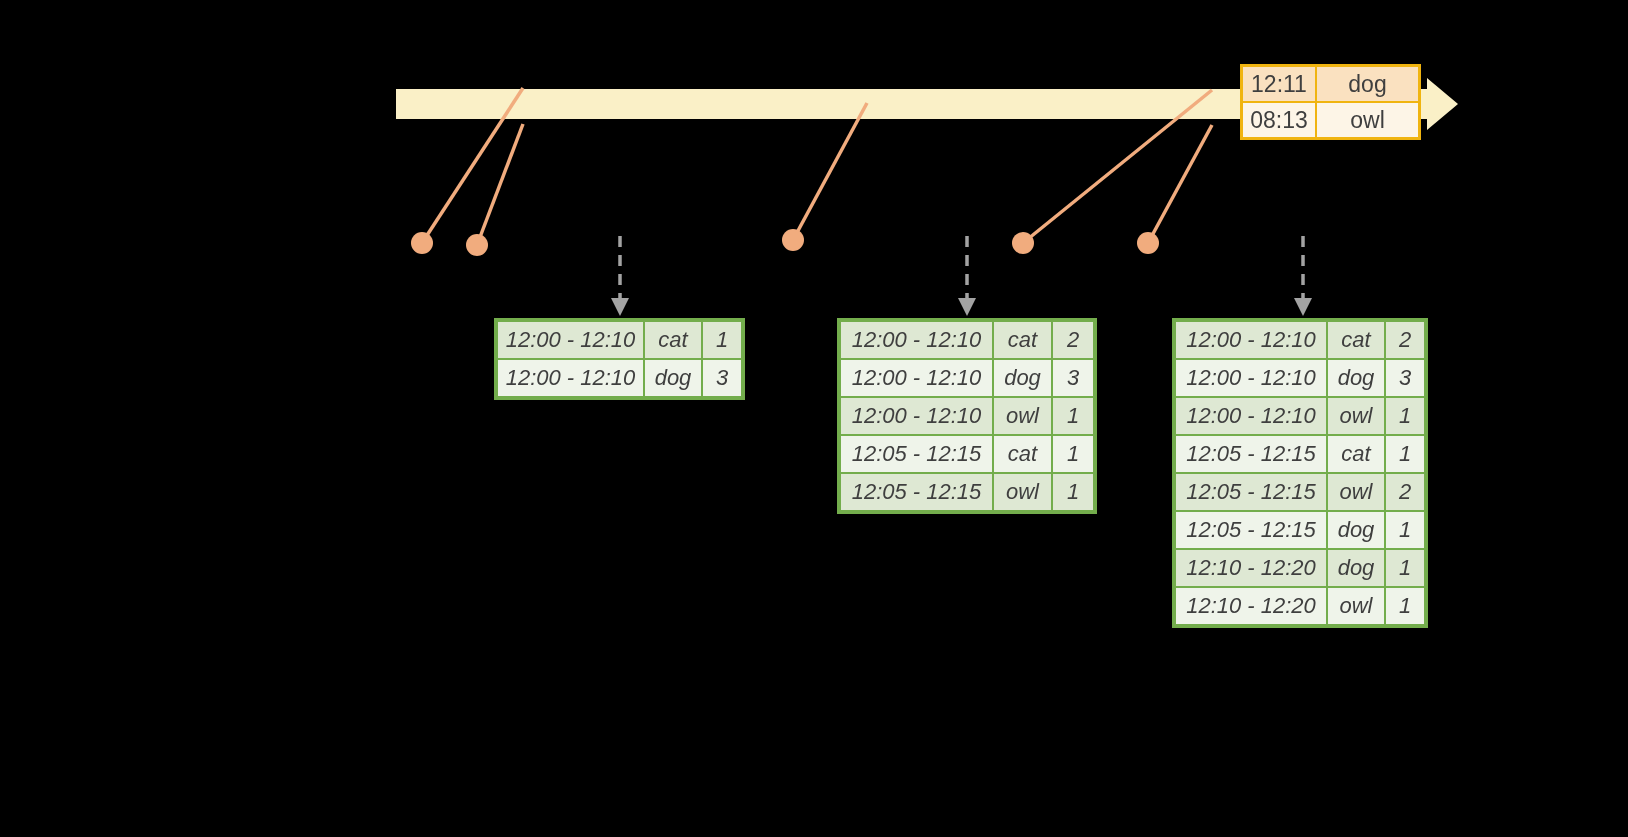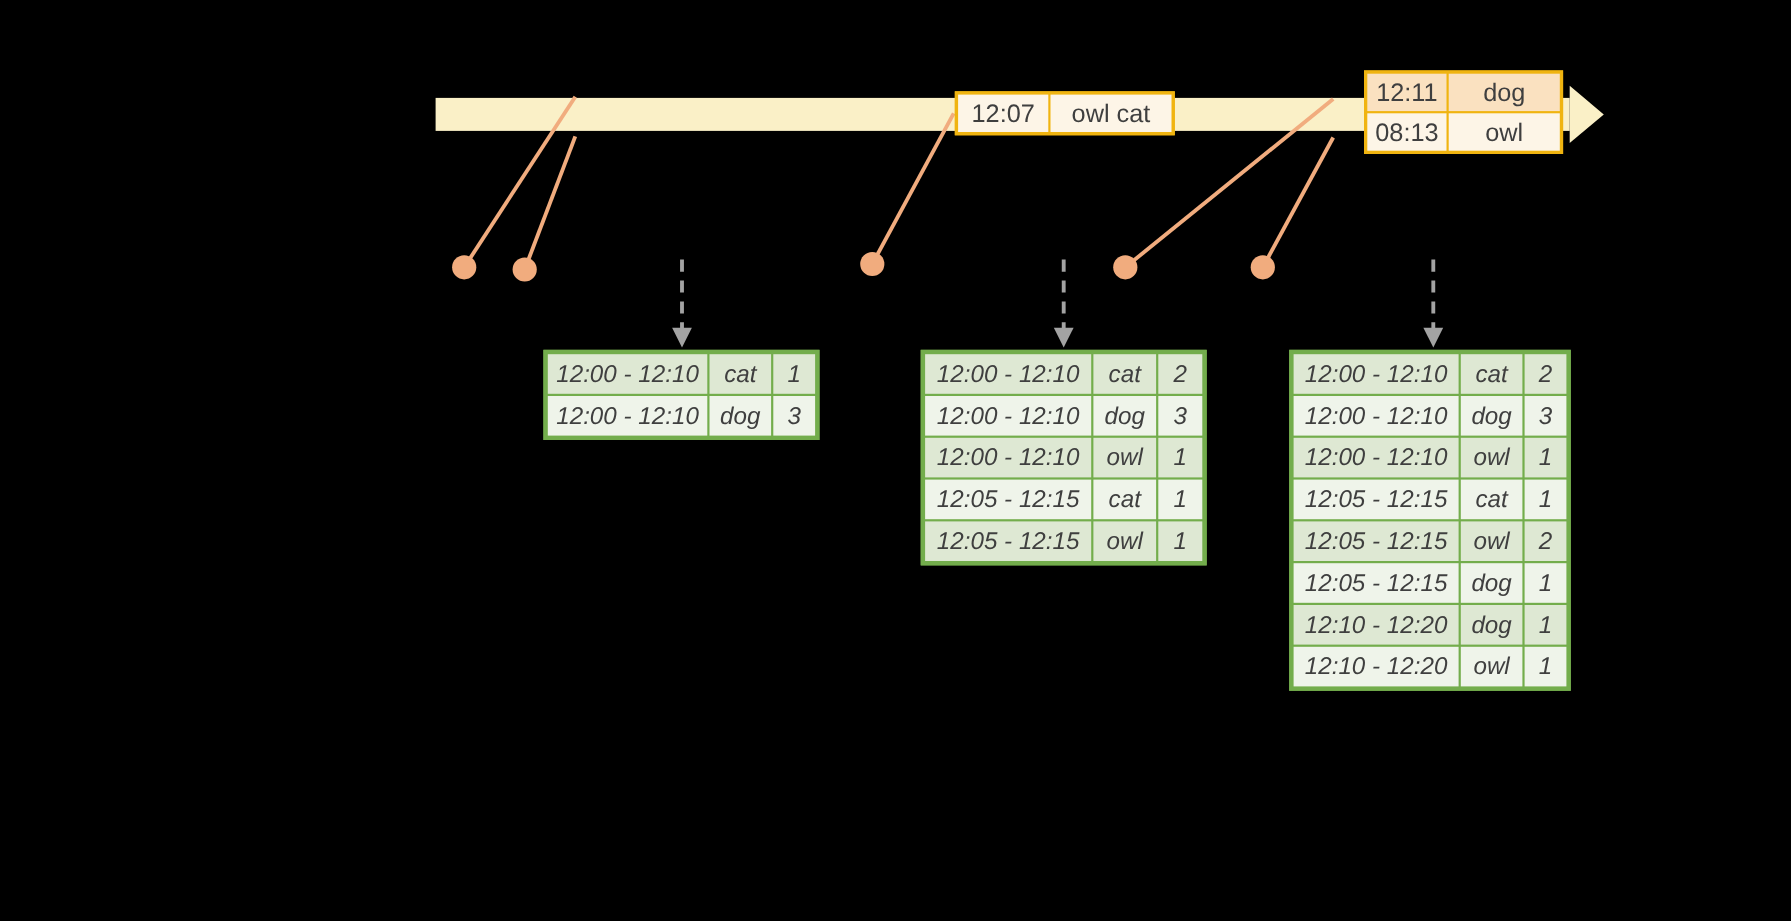--- a/index.html
+++ b/index.html
@@ -68,24 +68,20 @@
     <g>
       <line class="trig" x1="967" y1="236" x2="967" y2="299"></line>
       <polygon class="trighead" points="958,298 976,298 967,316"></polygon>
     </g>
     <g>
       <line class="trig" x1="1303" y1="236" x2="1303" y2="299"></line>
       <polygon class="trighead" points="1294,298 1312,298 1303,316"></polygon>
     </g>
   </svg>
 
-  <div class="etable" style="left:868px; top:83px; --c1:82px; --c2:110px;">
-      <div class="cell fill-cream">12:07</div>
-      <div class="cell fill-cream">owl cat</div>
-    </div>
   <div class="etable" style="left:1240px; top:64px; --c1:72px; --c2:101px;">
       <div class="cell fill-peach">12:11</div>
       <div class="cell fill-peach">dog</div>
       <div class="cell fill-cream">08:13</div>
       <div class="cell fill-cream">owl</div>
     </div>
 
   <div class="rtable" style="left:494px; top:318px; --c1:145px; --c2:56px; --c3:38px;">
       <div class="cell row-dark">12:00 - 12:10</div>
       <div class="cell row-dark">cat</div>

